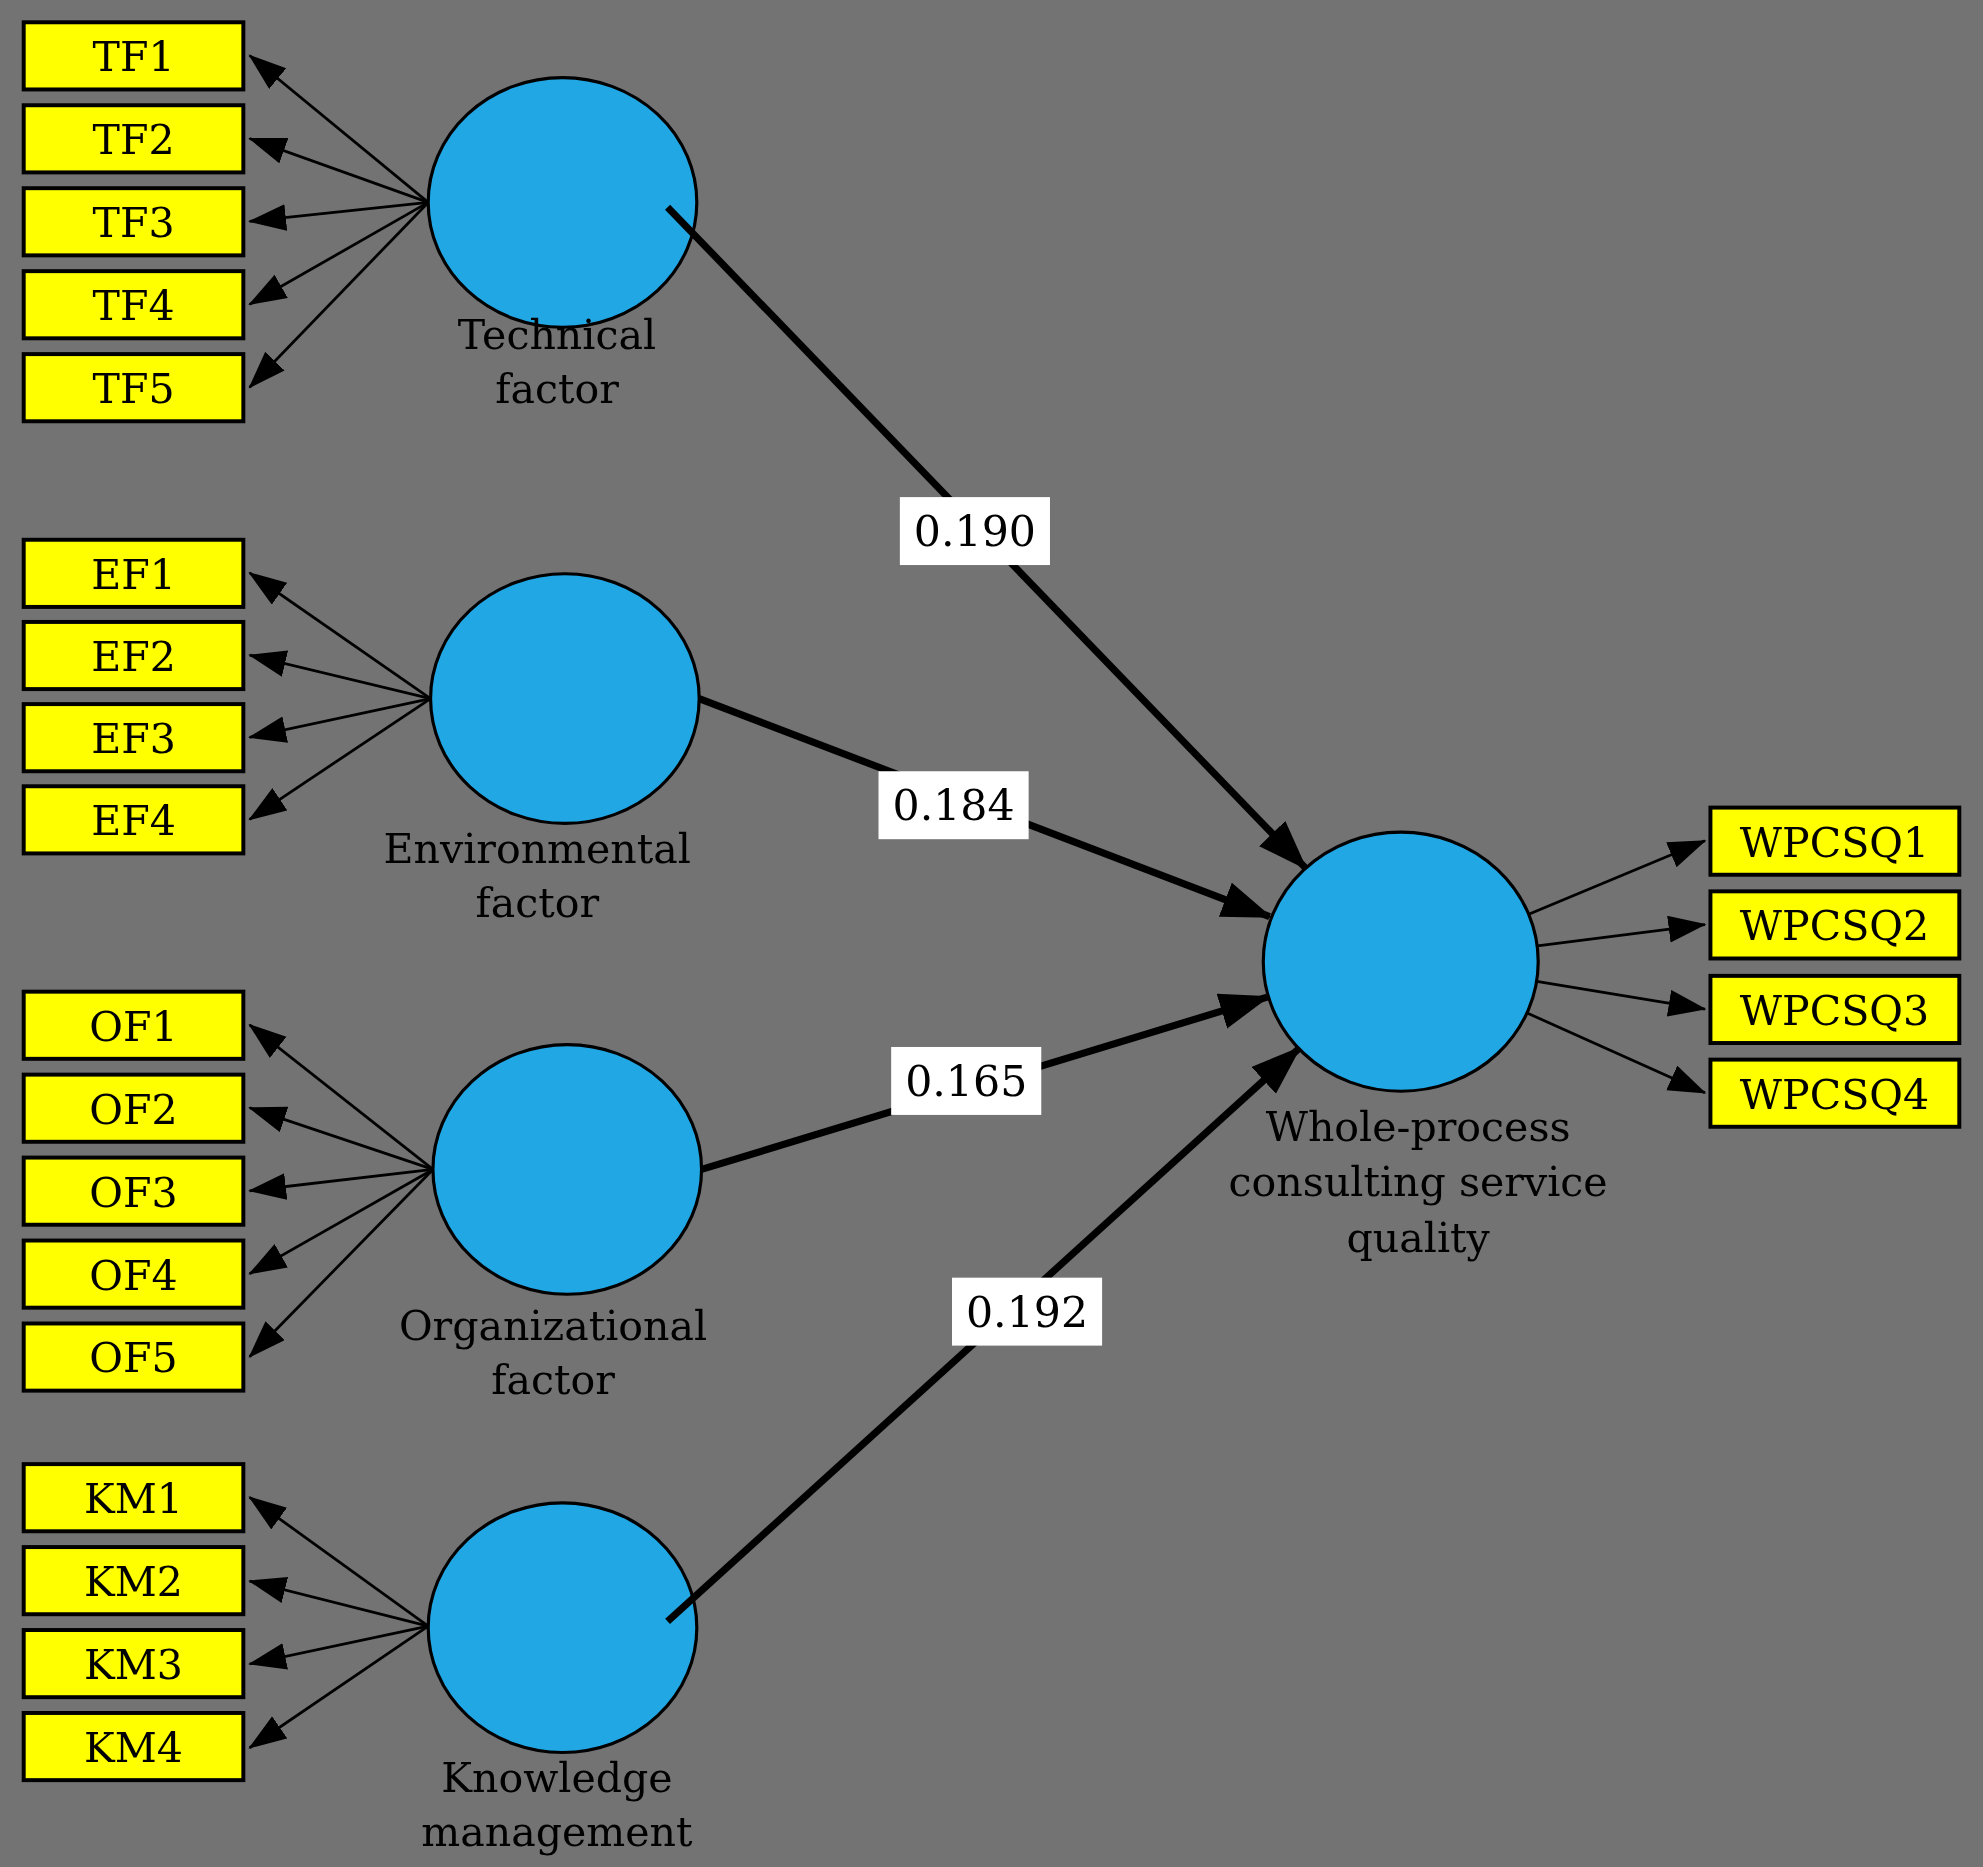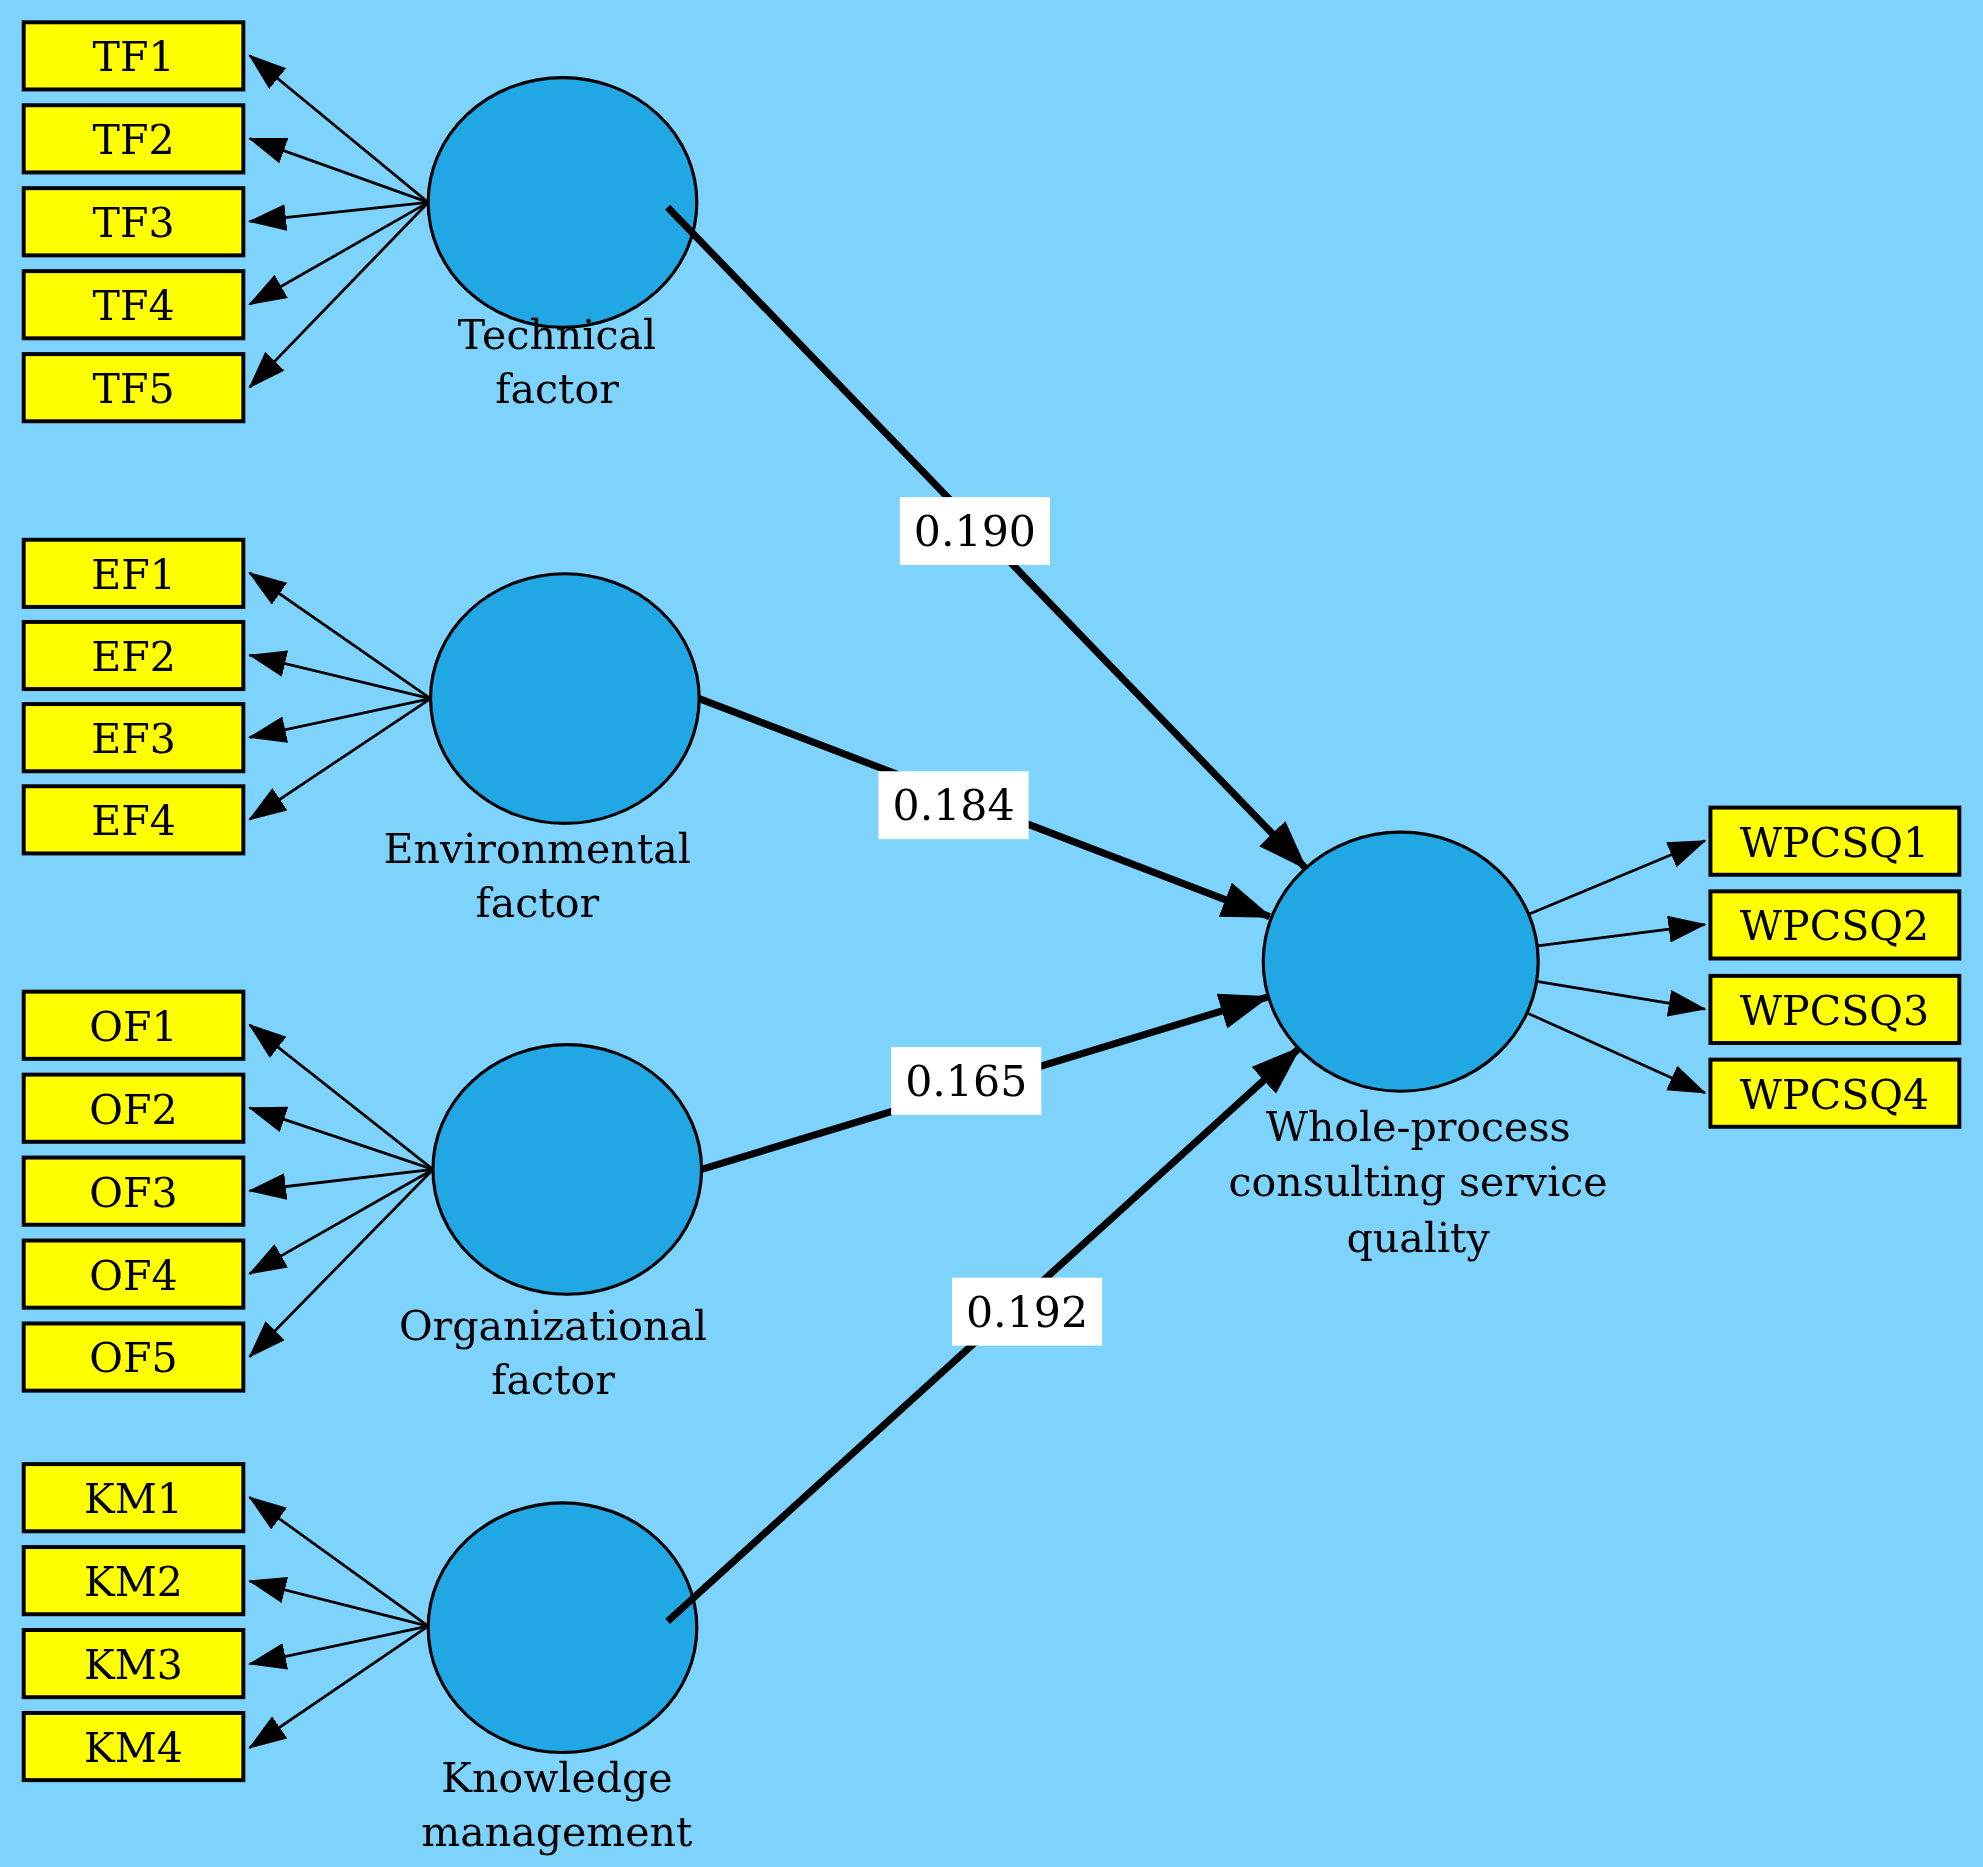--- a/index.html
+++ b/index.html
@@ -3,21 +3,21 @@
 <meta charset="utf-8">
 <style>
   html, body {
     margin: 0;
     padding: 0;
     background: #ffffff;
   }
   .stage {
     width: 1983px;
     height: 1868px;
-    background: #7dd3fc;
+    background: #737373;
     position: relative;
   }
   svg { display: block; }
   .ind-box {
     fill: #FFFF00;
     stroke: #000000;
     stroke-width: 5;
   }
   .latent {
     fill: #22A7E5;

